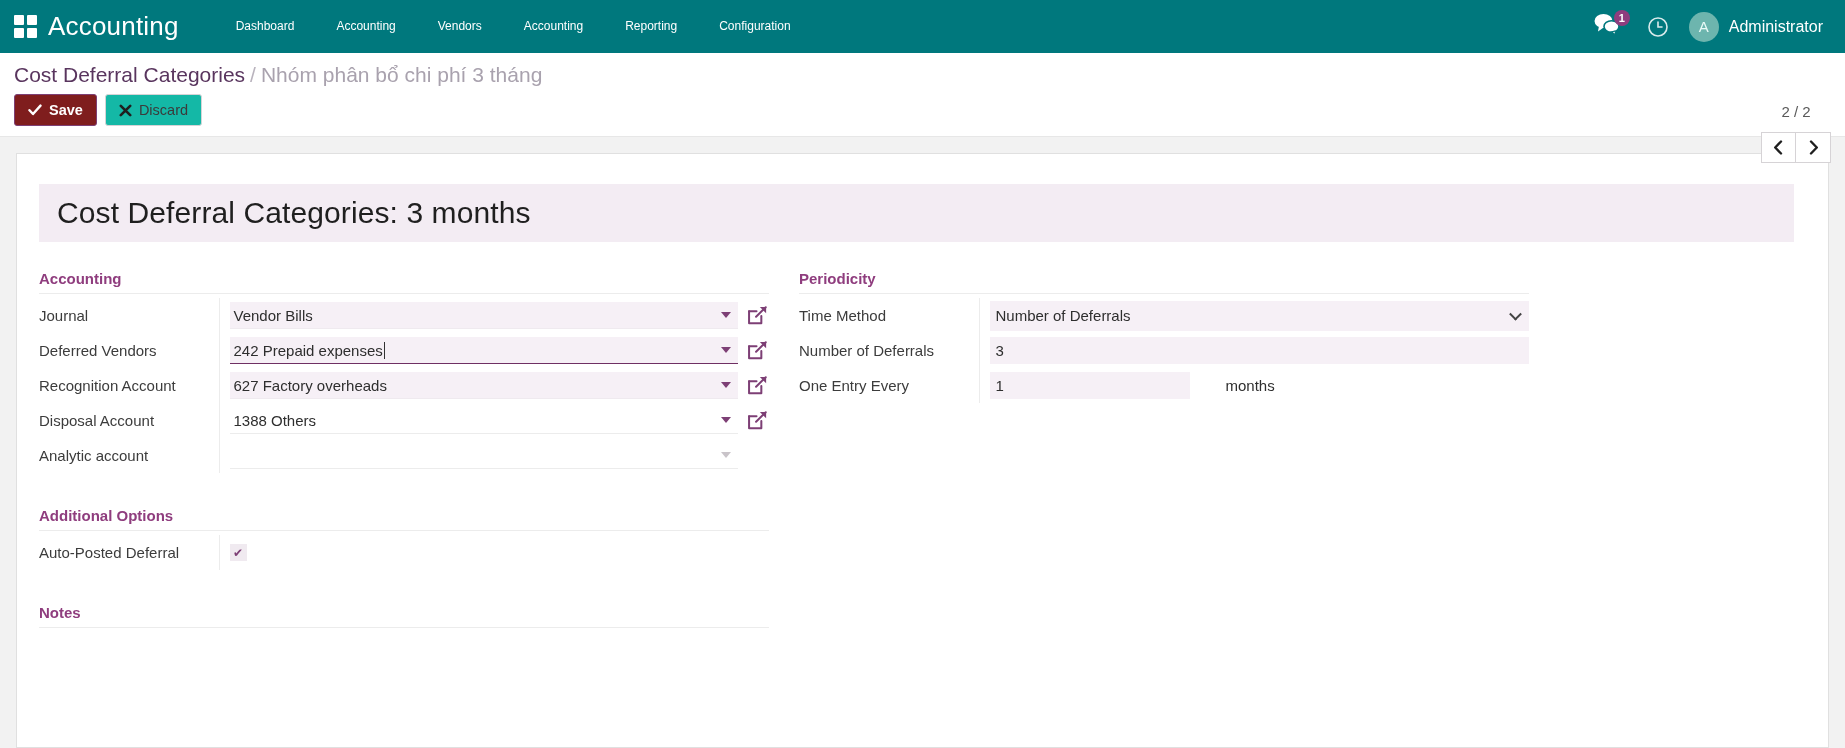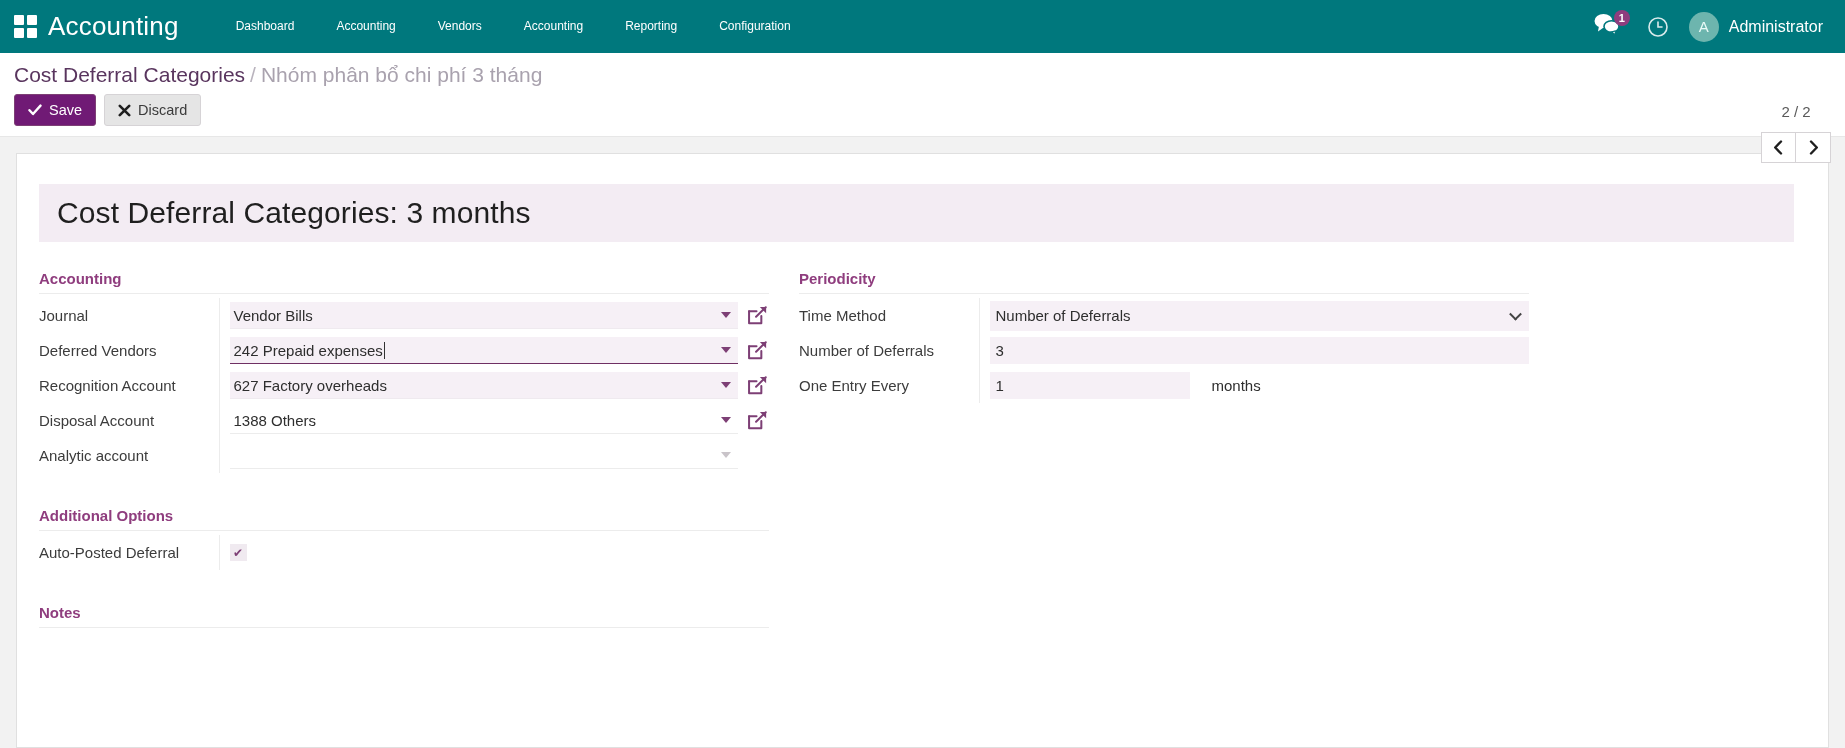--- a/index.html
+++ b/index.html
@@ -111,26 +111,27 @@
     height: 32px;
     padding: 0 13px;
     border-radius: 3px;
     display: inline-flex;
     align-items: center;
     gap: 7px;
     cursor: pointer;
     white-space: nowrap;
   }
   .btn-save {
-    background: #701a75;
+    background: #7f1d1d;
     color: #ffffff;
     border: 1px solid #7d3f75;
+    font-weight: bold;
   }
   .btn-discard {
-    background: #e5e5e5;
+    background: #14b8a6;
     color: #3b3b3b;
     border: 1px solid #d6d3d6;
   }
 
   .pager {
     position: absolute;
     right: 14px;
     top: 50px;
     display: flex;
     align-items: center;
@@ -276,21 +277,21 @@
     height: 27px;
     display: flex;
     align-items: center;
     padding: 0 6px;
     font-size: 15px;
     color: #2e2e2e;
     cursor: text;
   }
   .num-field.wide { flex: 1; }
   .num-field.small { width: 200px; flex: 0 0 200px; }
-  .suffix { font-size: 15px; color: #2e2e2e; margin-left: 14px; white-space: nowrap; }
+  .suffix { font-size: 15px; color: #2e2e2e; margin-left: 28px; white-space: nowrap; }
 
   .checkbox {
     width: 17px; height: 17px;
     background: #f0eaf0;
     display: inline-flex;
     align-items: center;
     justify-content: center;
     cursor: pointer;
     font-size: 12px;
     color: #7d3f75;

